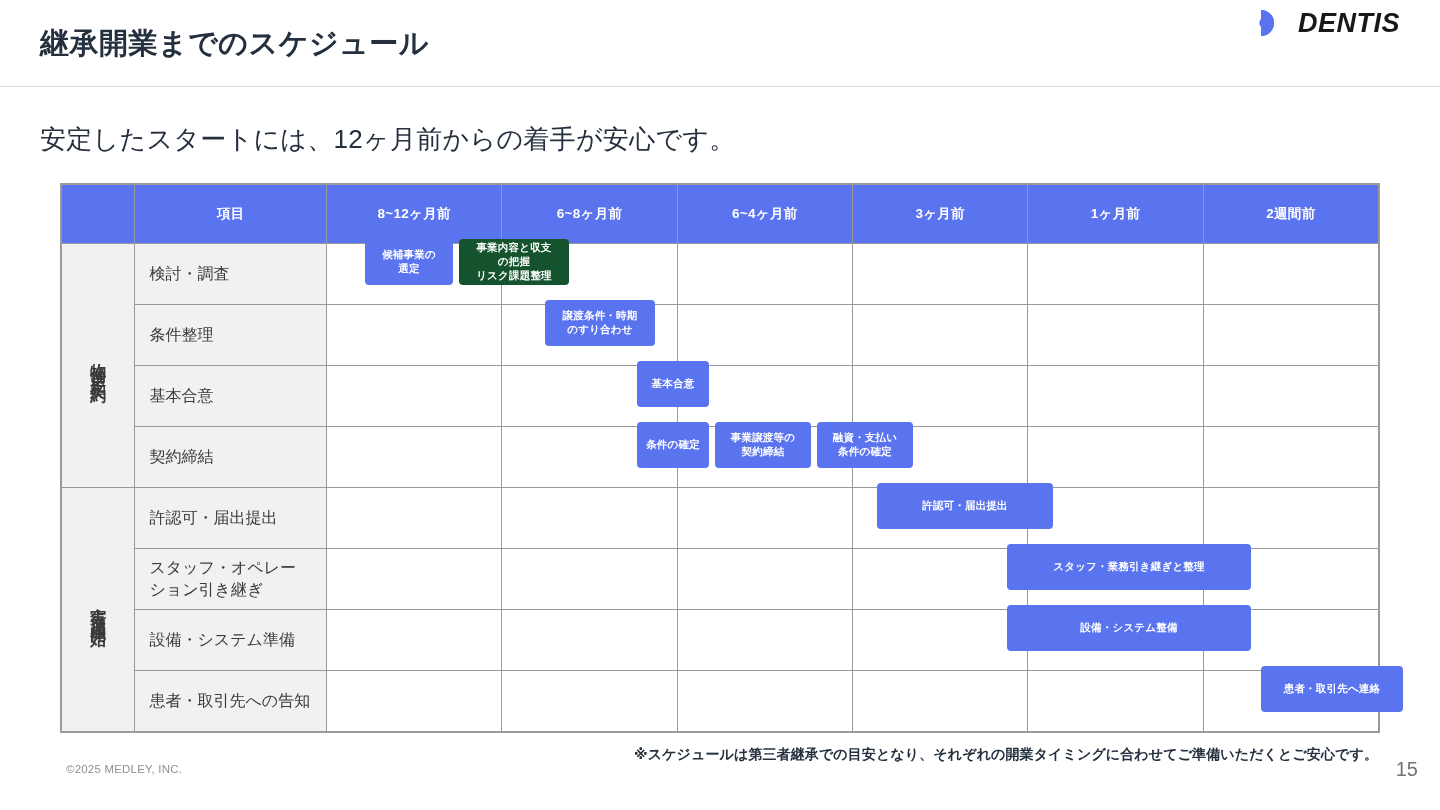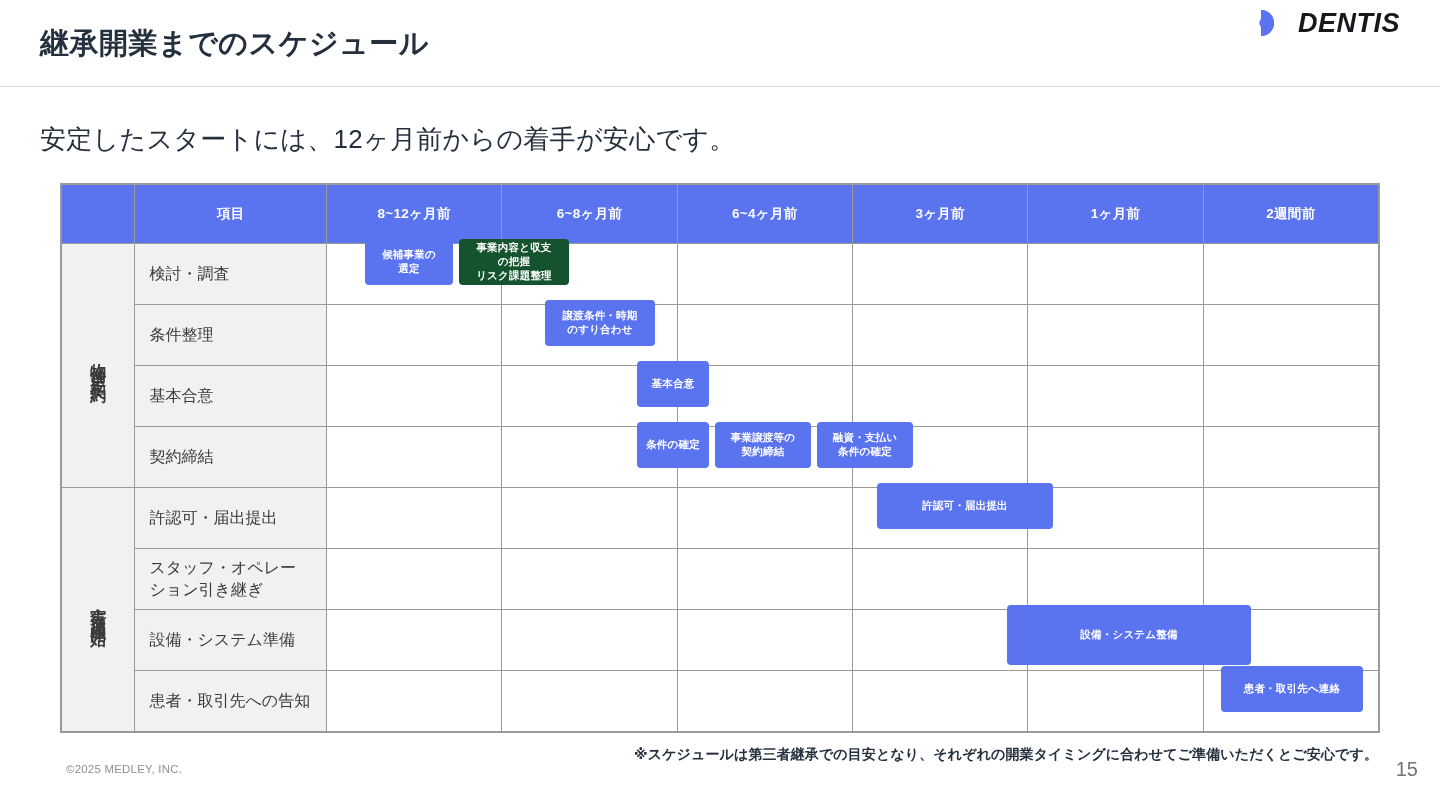--- a/index.html
+++ b/index.html
@@ -285,20 +285,21 @@
 リスク課題整理</div>
       <div class="bar" style="left: 440px; top: 116px; width: 110px; height: 46px; background: rgb(90, 115, 239);">譲渡条件・時期
 のすり合わせ</div>
       <div class="bar" style="left: 532px; top: 177px; width: 72px; height: 46px; background: rgb(90, 115, 239);">基本合意</div>
       <div class="bar" style="left: 532px; top: 238px; width: 72px; height: 46px; background: rgb(90, 115, 239);">条件の確定</div>
       <div class="bar" style="left: 610px; top: 238px; width: 96px; height: 46px; background: rgb(90, 115, 239);">事業譲渡等の
 契約締結</div>
       <div class="bar" style="left: 712px; top: 238px; width: 96px; height: 46px; background: rgb(90, 115, 239);">融資・支払い
 条件の確定</div>
       <div class="bar" style="left: 772px; top: 299px; width: 176px; height: 46px; background: rgb(90, 115, 239);">許認可・届出提出</div>
-      <div class="bar" style="left: 902px; top: 421px; width: 244px; height: 60px; background: rgb(90, 115, 239);">設備・システム整備</div>
-      <div class="bar" style="left: 1116px; top: 482px; width: 142px; height: 46px; background: rgb(90, 115, 239);">患者・取引先へ連絡</div>
+      <div class="bar" style="left: 902px; top: 360px; width: 244px; height: 46px; background: rgb(90, 115, 239);">スタッフ・業務引き継ぎと整理</div>
+      <div class="bar" style="left: 902px; top: 421px; width: 244px; height: 46px; background: rgb(90, 115, 239);">設備・システム整備</div>
+      <div class="bar" style="left: 1156px; top: 482px; width: 142px; height: 46px; background: rgb(90, 115, 239);">患者・取引先へ連絡</div>
     </div>
 </div>
 
 <div class="footnote">※スケジュールは第三者継承での目安となり、それぞれの開業タイミングに合わせてご準備いただくとご安心です。</div>
 <div class="copyright">©2025 MEDLEY, INC.</div>
 <div class="page-num">15</div>
 
 </body></html>

